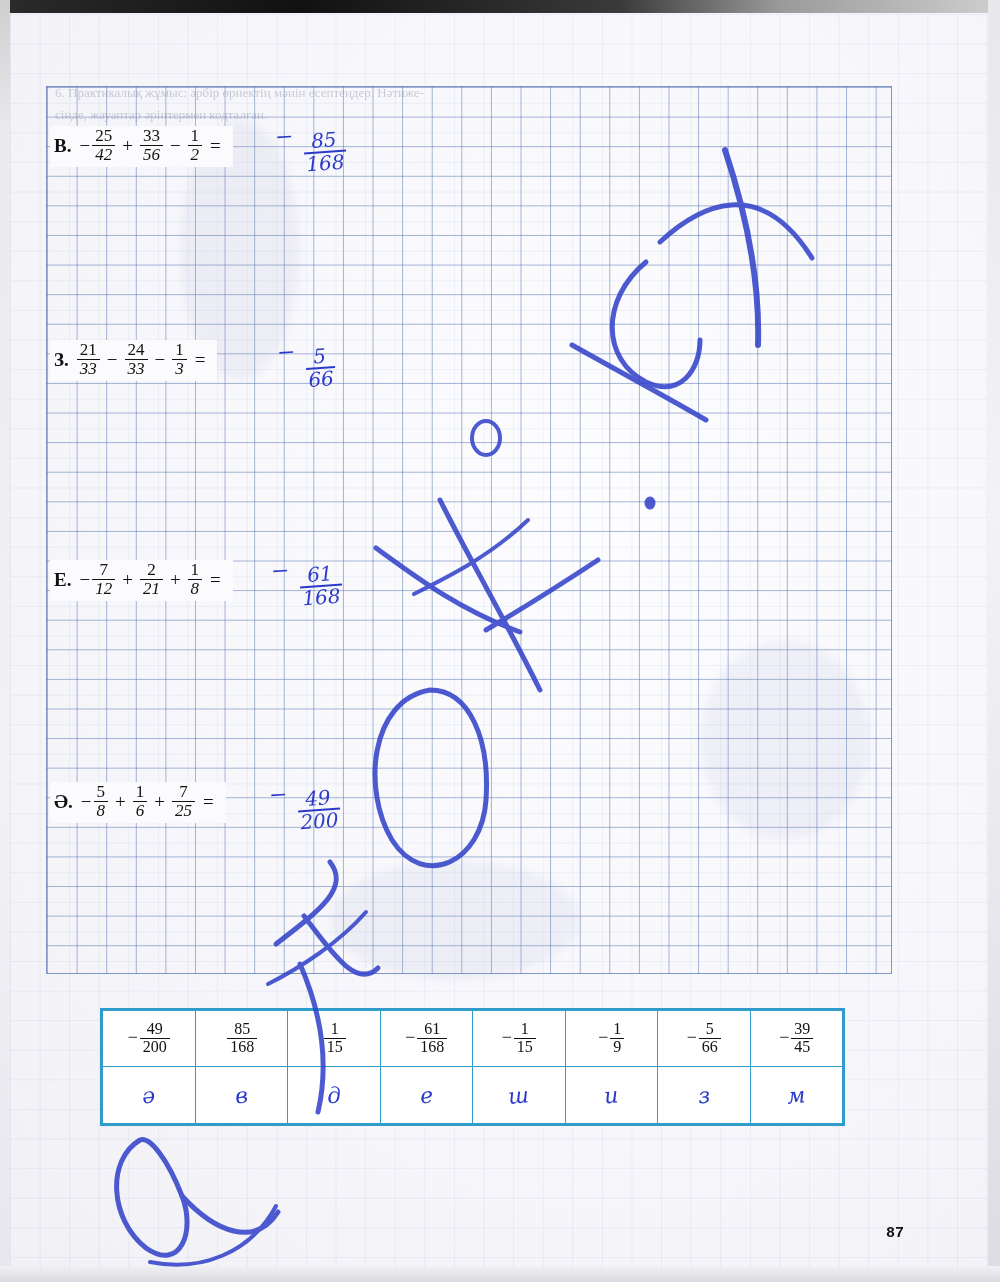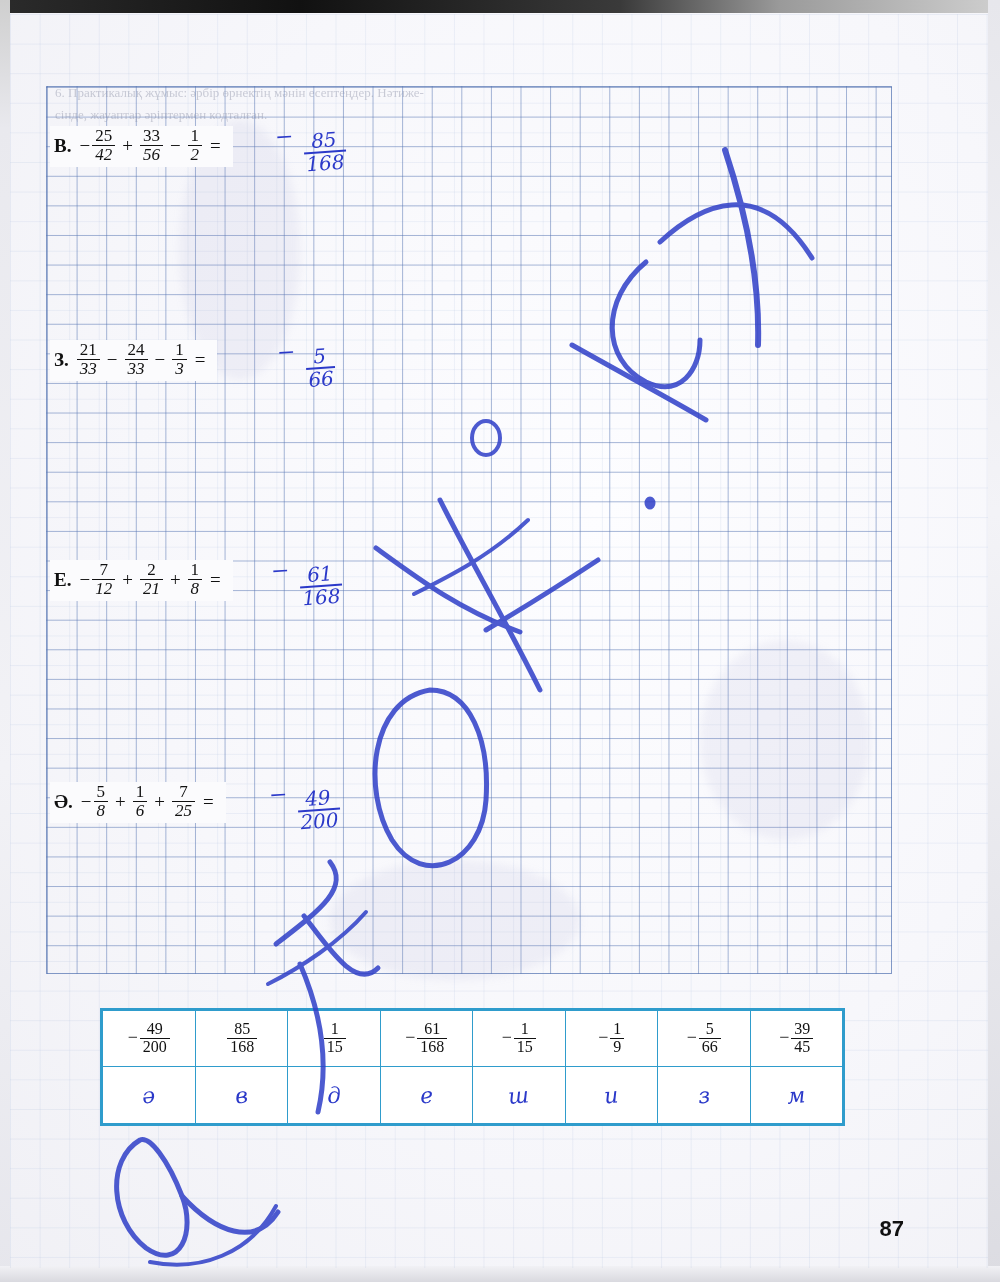--- a/index.html
+++ b/index.html
@@ -111,22 +111,22 @@
   .cellfrac .stack{display:inline-flex;flex-direction:column;align-items:center;line-height:1.05;}
   .cellfrac .stack .num{font-size:16px;}
   .cellfrac .stack .den{font-size:16px;border-top:1.4px solid #111;padding:0 3px;}
   .letter{
     color:#2b39c9;font-family:"DejaVu Serif",serif;font-style:italic;font-size:22px;
     transform:rotate(-5deg);
   }
 
   .page-num{
     position:absolute;right:96px;bottom:40px;
-    font-weight:bold;font-size:22px;color:#111;
-    font-family:Liberation Sans, sans-serif;
+    font-weight:bold;font-size:15px;color:#111;
+    font-family:Liberation Mono, monospace;
   }
 
   
   .scribbles{position:absolute;inset:0;pointer-events:none;}
   
   .ghost{position:absolute;border-radius:50%;background:rgba(150,150,200,.10);filter:blur(4px);}
 </style>
 </head>
 <body>
 

